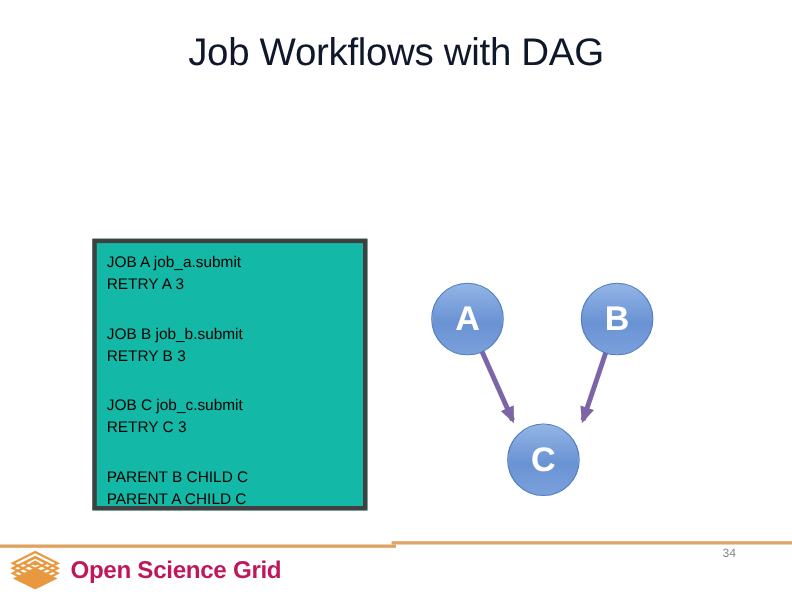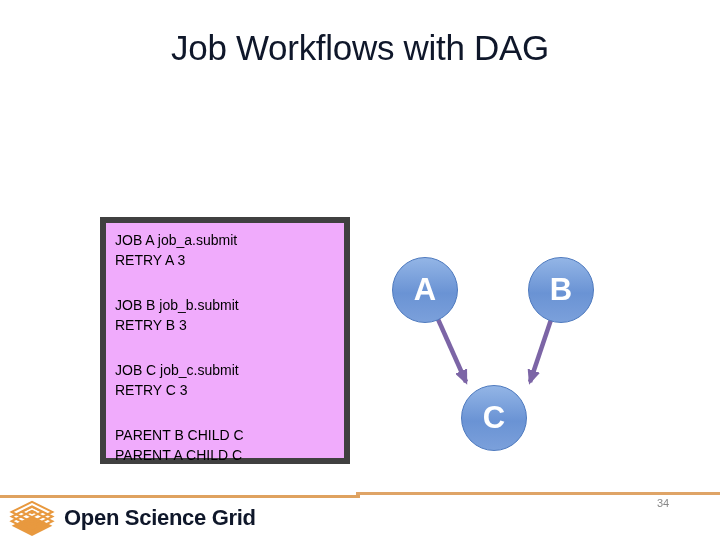--- a/index.html
+++ b/index.html
@@ -29,25 +29,25 @@
     left: 31px; top: 103px;
     width: 660px;
     font-size: 26.5px;
     line-height: 37px;
     color: #121212;
     letter-spacing: -0.2px;
   }
 
   .code-box {
     position: absolute;
-    left: 100px; top: 217px;
+    left: 84px; top: 217px;
     width: 250px; height: 247px;
     box-sizing: border-box;
-    background: #f0abfc;
-    border: 6px solid #404040;
+    background: #14b8a6;
+    border: 4px solid #404040;
     padding: 7px 4px 0 9px;
     font-size: 14px;
     line-height: 20px;
     color: #000000;
   }
   .code-group { margin-bottom: 25px; }
   .code-line { white-space: pre; }
 
   .edges-svg {
     position: absolute;
@@ -93,21 +93,21 @@
     position: absolute;
     left: 7px; top: 499px;
     display: flex;
     align-items: center;
   }
   .logo-icon { width: 50px; height: 37px; }
   .logo-text {
     margin-left: 7px;
     font-size: 22px;
     font-weight: bold;
-    color: #0f172a;
+    color: #be185d;
     letter-spacing: -0.3px;
     white-space: nowrap;
   }
 
   .page-number {
     position: absolute;
     left: 648px; top: 497px;
     width: 30px;
     text-align: center;
     font-size: 11px;

